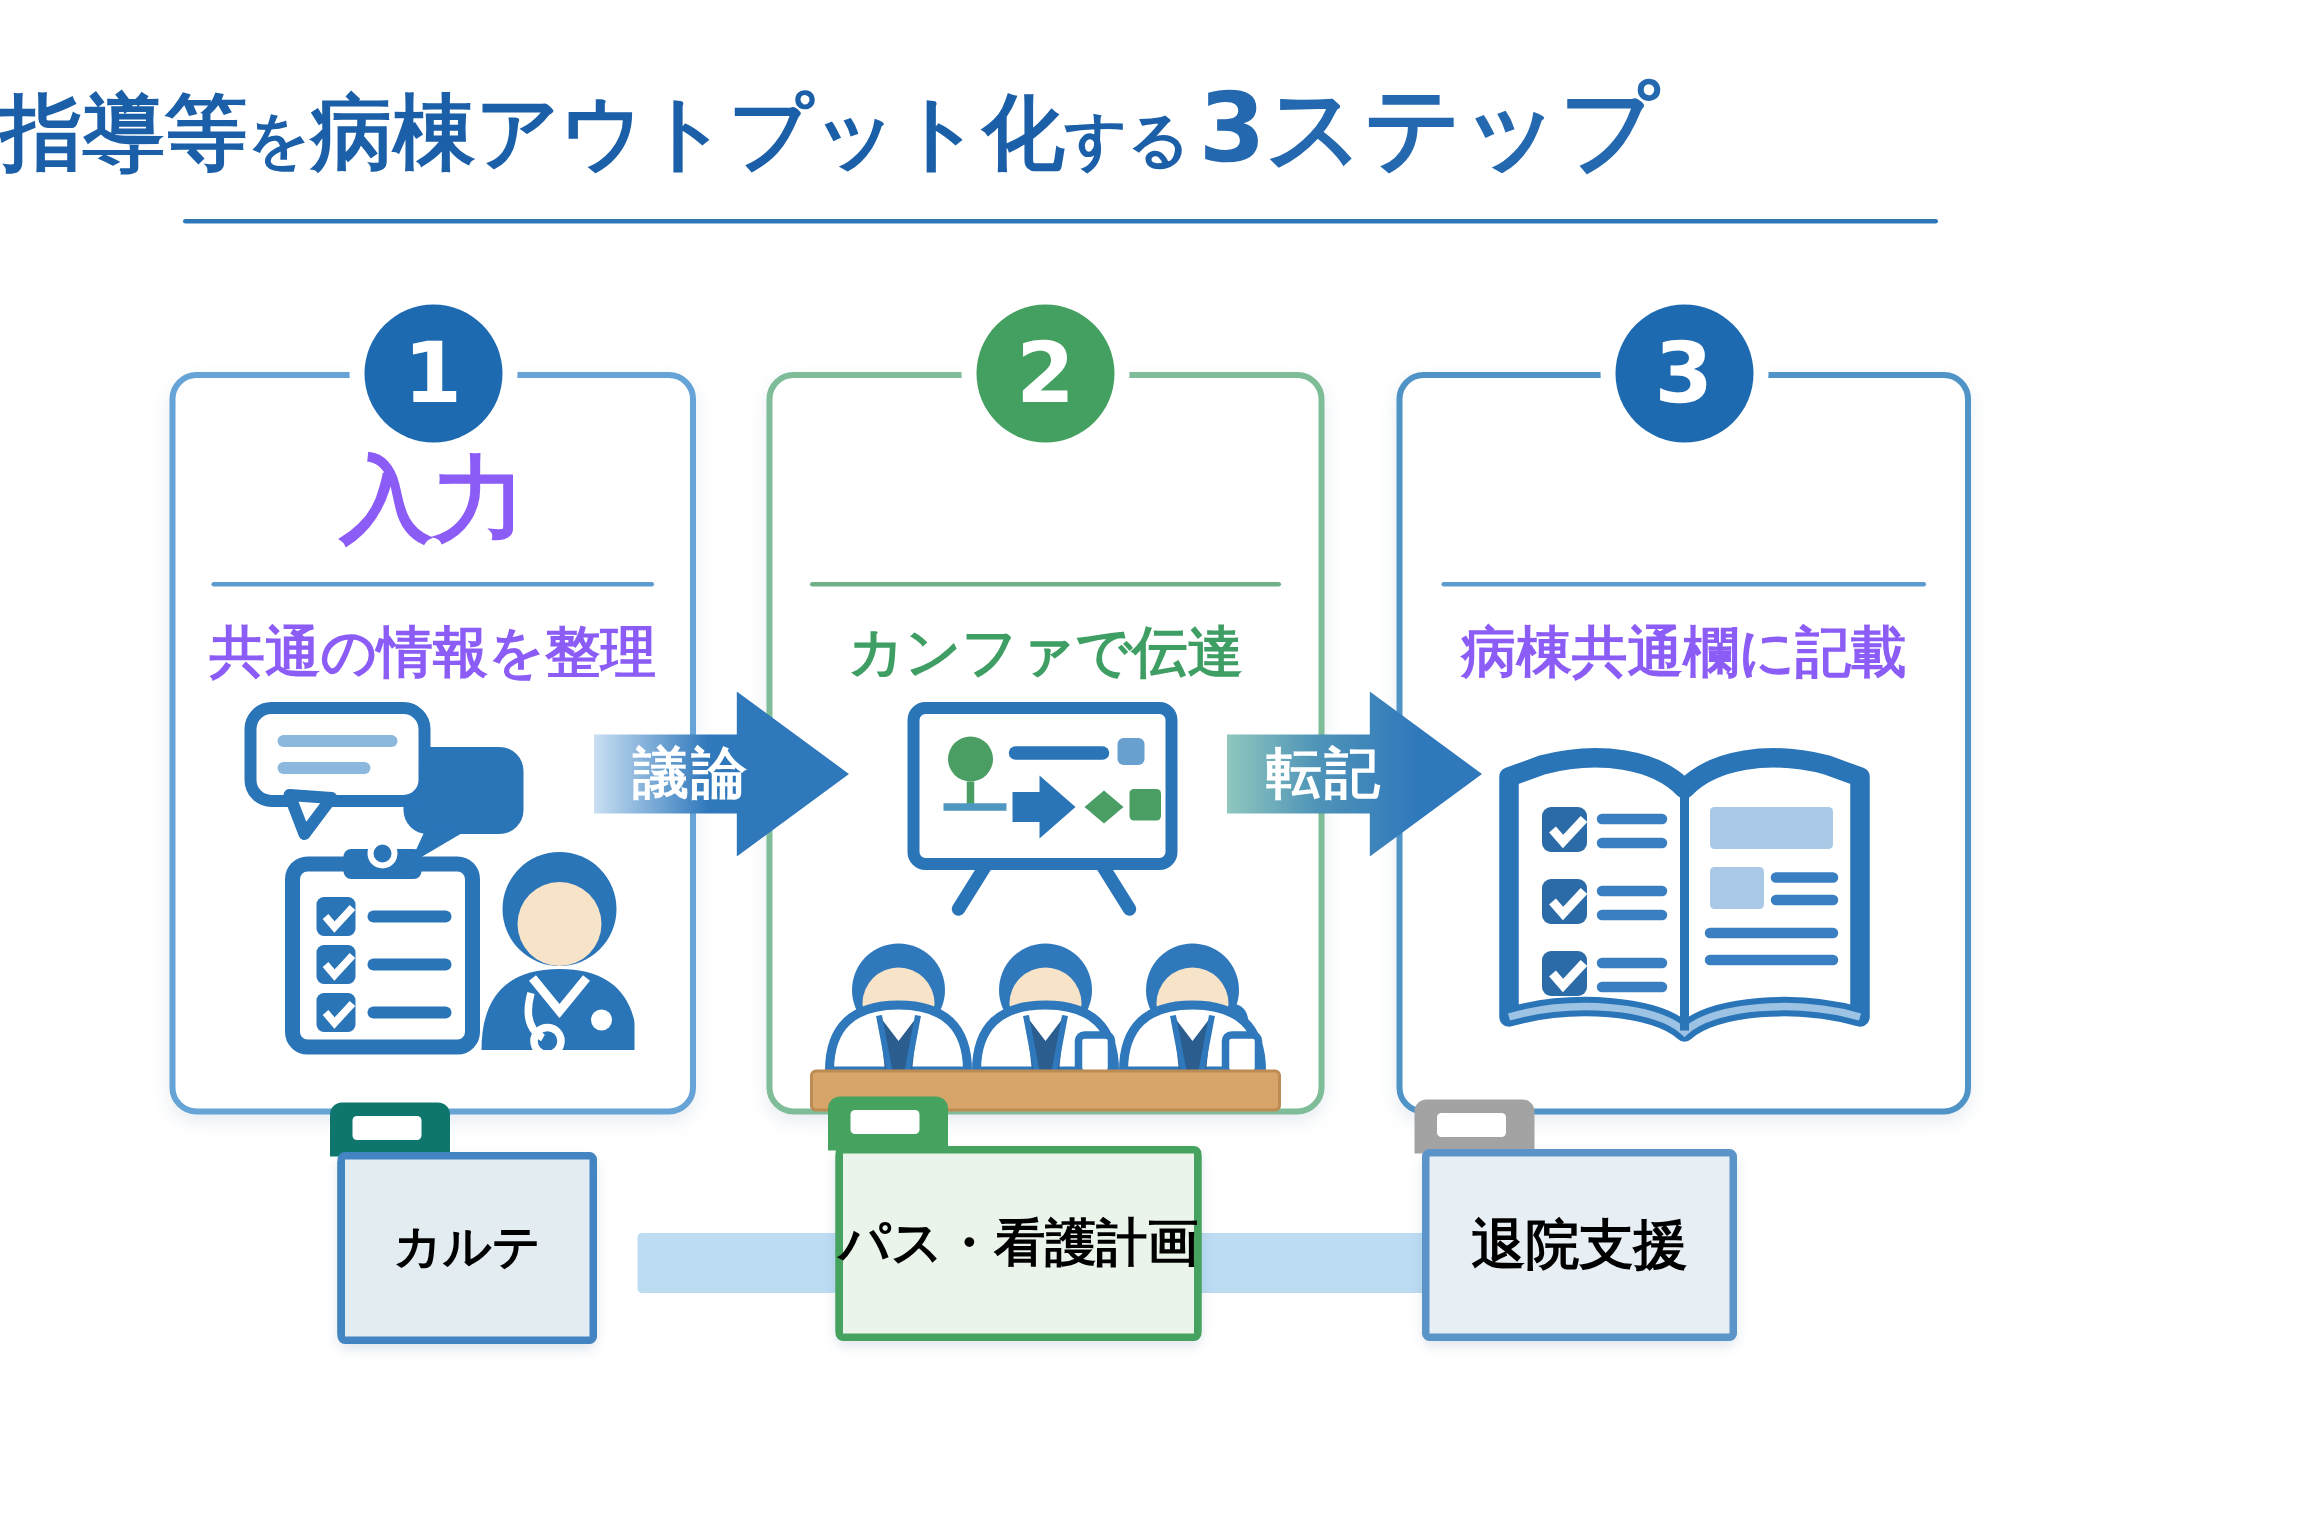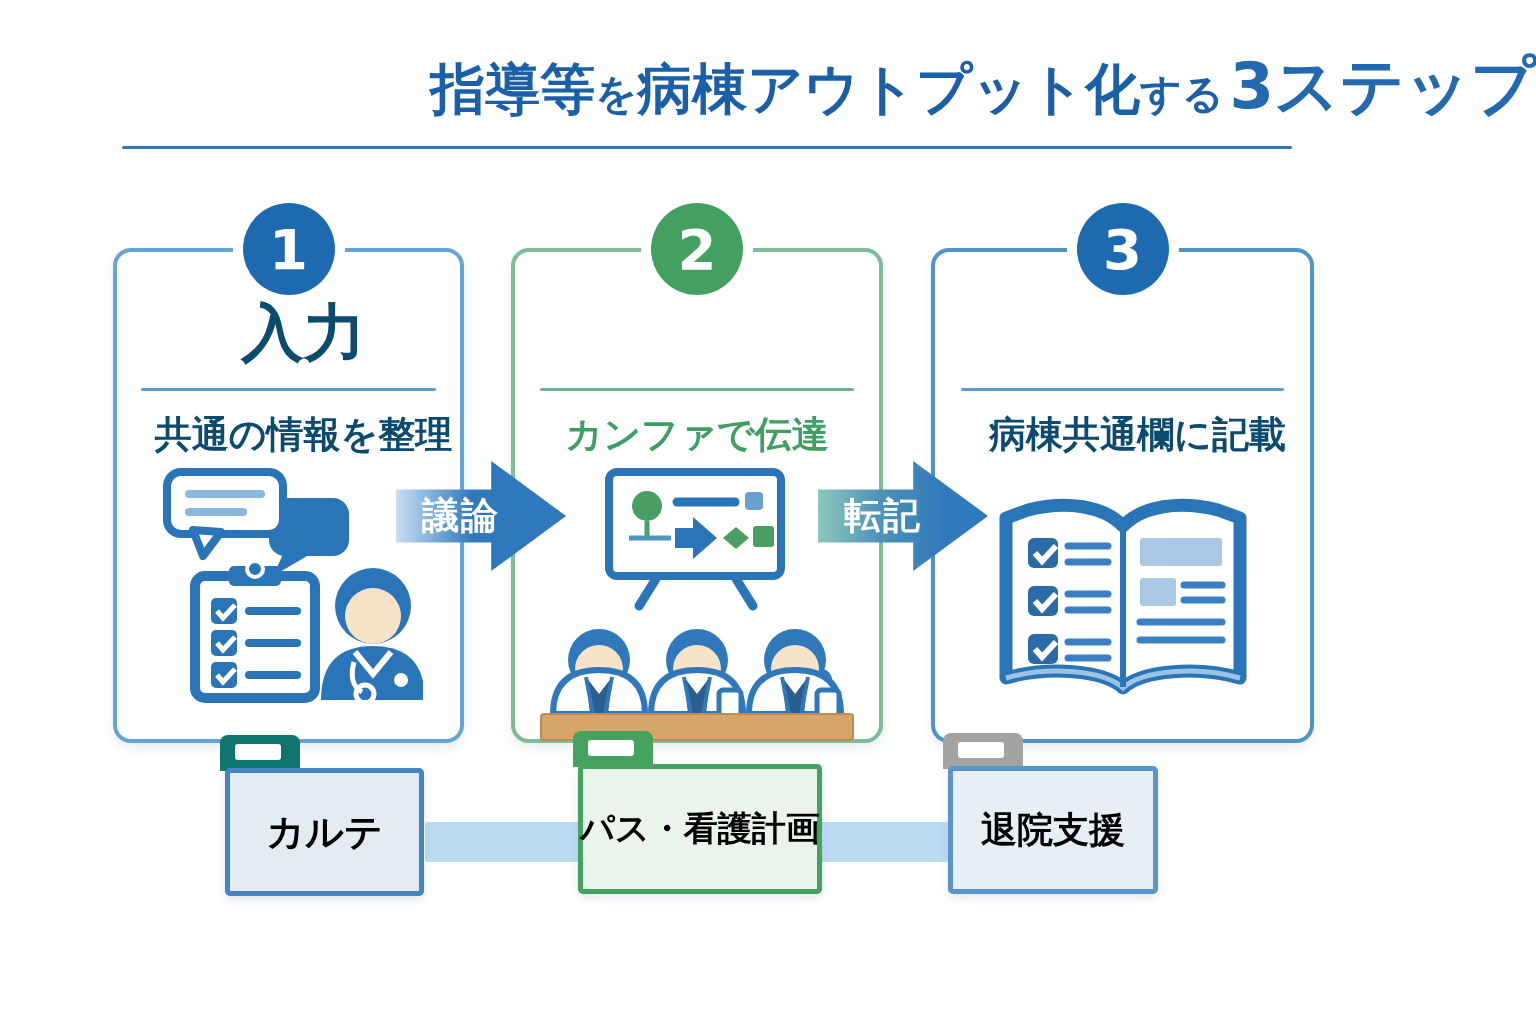--- a/index.html
+++ b/index.html
@@ -4,21 +4,21 @@
 <style>
   html,body{margin:0;padding:0;background:#fdfdfd;}
   .stage{
     position:relative;width:1536px;height:1024px;overflow:hidden;
     background:#ffffff;
     font-family:"DejaVu Sans","Liberation Sans",sans-serif;
   }
   
   .title{
     position:absolute;top:50px;left:0;width:100%;
-    text-align:right;color:#1b5fa8;font-weight:bold;line-height:1.15;
+    text-align:left;color:#1b5fa8;font-weight:bold;line-height:1.15;
     white-space:nowrap;
   }
   .title .seg-lg{font-size:55px;}
   .title .seg-sm{font-size:41px;}
   .title .seg-xl{font-size:64px;color:#2468b0;}
   .title-underline{
     position:absolute;top:146px;left:122px;width:1170px;height:3px;
     background:#2e78ba;border-radius:2px;
   }
   
@@ -42,21 +42,21 @@
     position:absolute;top:50px;left:0;width:100%;text-align:center;
     font-size:62px;font-weight:bold;line-height:1;
   }
   .card-divider{
     position:absolute;top:136px;left:7%;width:86%;height:3px;border-radius:2px;
   }
   .card-sub{
     position:absolute;top:158px;left:0;width:100%;text-align:center;
     font-size:37px;font-weight:bold;white-space:nowrap;
   }
-  .c-blue{color:#0c4a6e;padding-left:15px;} .c-green{color:#3f9e63;}
+  .c-blue{color:#8b5cf6;} .c-green{color:#3f9e63;}
   .d-blue{background:#5b9bd0;} .d-green{background:#6fb289;}
   .icon-wrap{
     position:absolute;top:212px;left:0;width:100%;
     display:flex;justify-content:center;
   }
   
   .flow-arrow{
     position:absolute;top:461px;width:170px;height:110px;z-index:5;
     clip-path:polygon(0 26%,56% 26%,56% 0,100% 50%,56% 100%,56% 74%,0 74%);
   }
@@ -83,23 +83,23 @@
     border-radius:8px 8px 0 0;background:inherit;
   }
   .folder .tab-slot{
     position:absolute;top:-24px;left:10px;width:46px;height:16px;
     background:#ffffff;border-radius:3px;z-index:3;
   }
   .folder .folder-body{
     position:absolute;inset:0;border-radius:5px;z-index:2;
     display:flex;align-items:center;justify-content:center;
   }
-  .folder1{left:225px;top:768px;width:199px;height:128px;background:#0f766e;font-size:38px;}
+  .folder1{left:225px;top:768px;width:173px;height:128px;background:#0f766e;font-size:32px;}
   .folder1 .folder-body{background:#e3ecf1;color:#1d5fa8;border:5px solid #4285c2;}
-  .folder2{left:578px;top:764px;width:244px;height:130px;background:#46a35f;font-size:34px;}
+  .folder2{left:557px;top:764px;width:244px;height:130px;background:#46a35f;font-size:34px;}
   .folder2 .folder-body{background:#eaf4eb;color:#2f8a4f;border:5px solid #46a35f;}
   .folder3{left:948px;top:766px;width:210px;height:128px;background:#a3a3a3;font-size:36px;}
   .folder3 .folder-body{background:#e7eef4;color:#1d5fa8;border:5px solid #5b94c8;}
   .folder-label{position:relative;z-index:4;}
 </style>
 </head>
 <body>
 
 <div class="stage">
 

